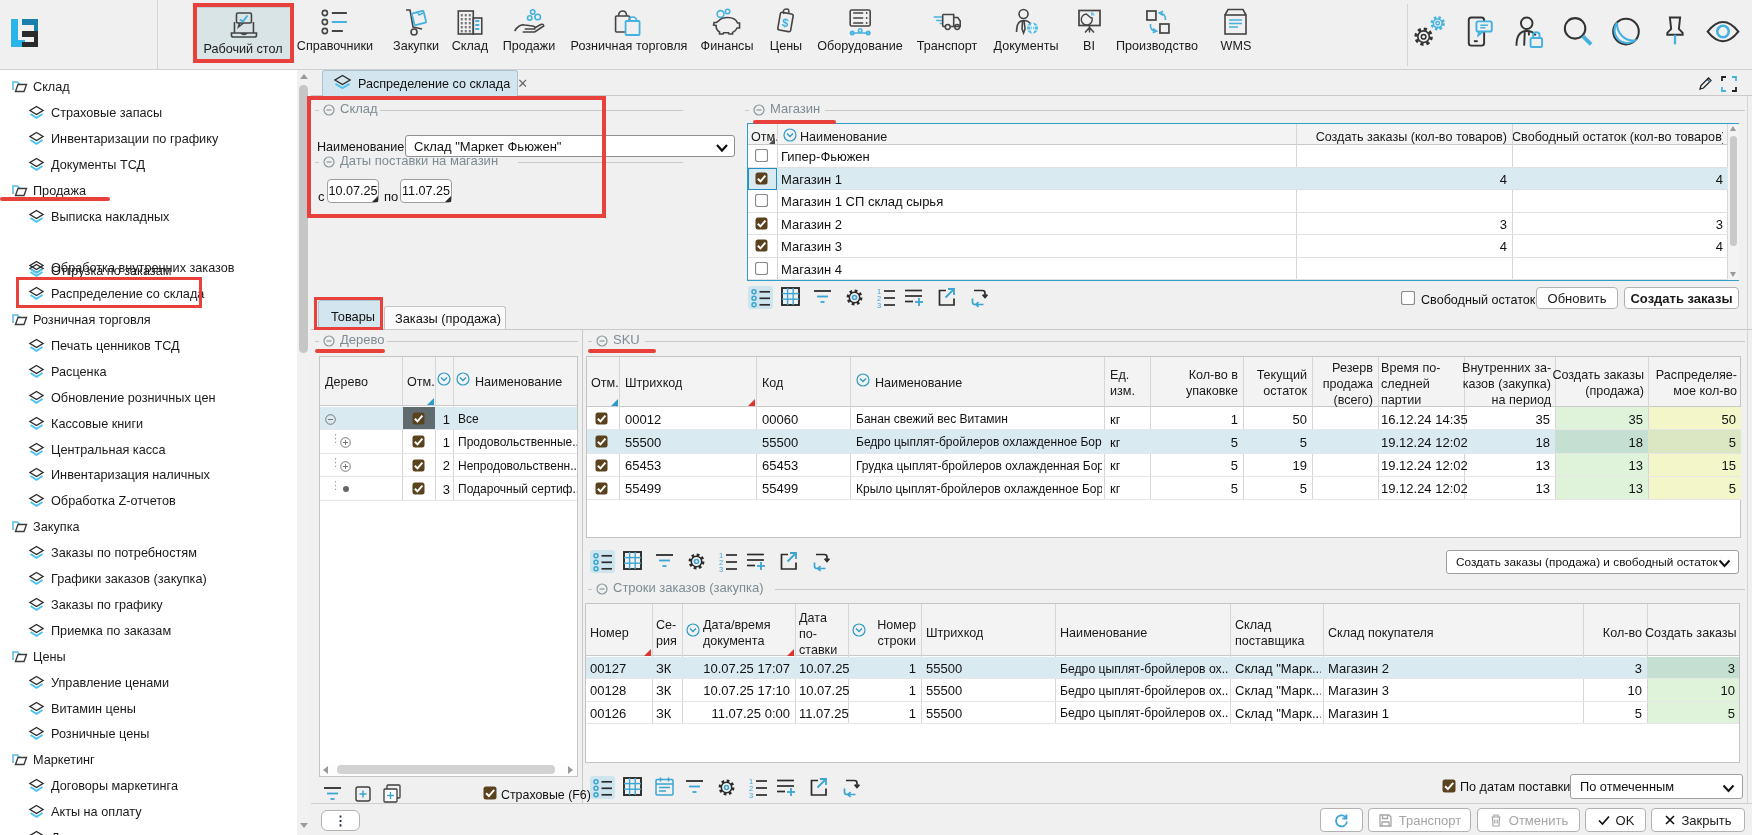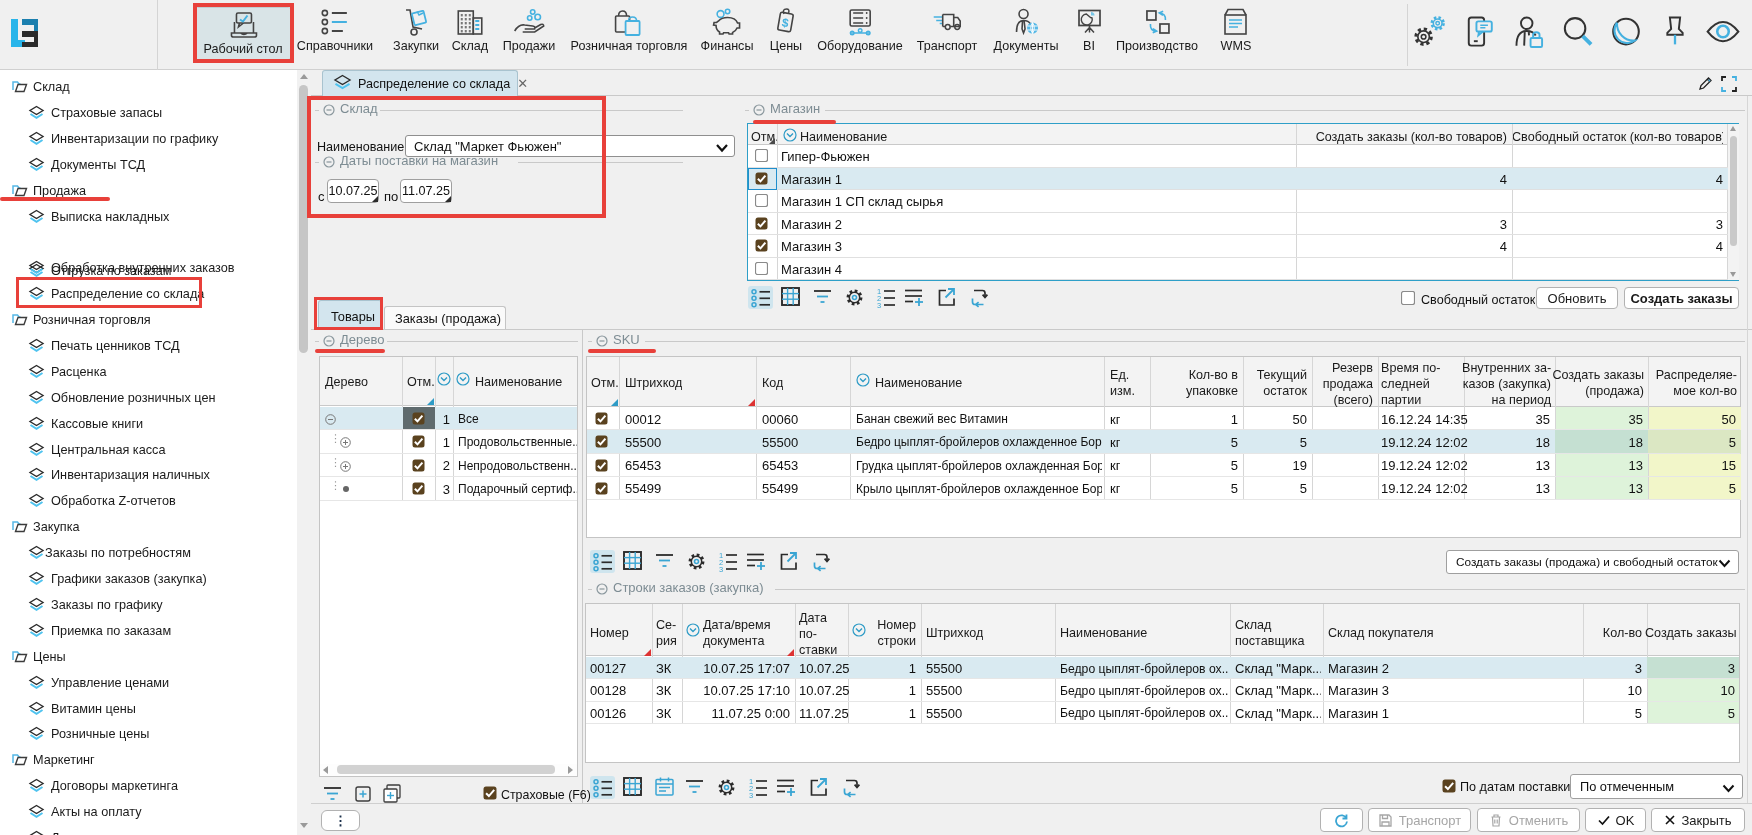--- a/index.html
+++ b/index.html
@@ -349,21 +349,21 @@
         <path d="M2 11 L2 3 L6.5 3 L8 5 L9.5 5" fill="none" stroke="#56b8e6" stroke-width="1.5"></path>
 <path d="M4.5 12.5 L7 5.5 L15.5 5.5 L13 12.5 Z" fill="none" stroke="#3c3c3c" stroke-width="1.4"></path>
       </svg></span>
     <span style="margin-left:5px;">Закупка</span>
   </div>
 <div class="side-item" style="top:542px;">
     <span style="margin-left:28px;margin-top:2px;"><svg width="17" height="16" viewBox="0 0 17 16" style="">
         <path d="M8.5 1.5 L15 5.5 L8.5 9.5 L2 5.5 Z" fill="none" stroke="#2b2b2b" stroke-width="1.4"></path>
 <path d="M2.5 9 L8.5 12.8 L14.5 9" fill="none" stroke="#4fc3ef" stroke-width="2"></path>
       </svg></span>
-    <span style="">Заказы по потребностям</span>
+    <span style="margin-left:6px;">Заказы по потребностям</span>
   </div>
 <div class="side-item" style="top:568px;text-align:center;">
     <span style="margin-left:28px;margin-top:2px;"><svg width="17" height="16" viewBox="0 0 17 16" style="">
         <path d="M8.5 1.5 L15 5.5 L8.5 9.5 L2 5.5 Z" fill="none" stroke="#2b2b2b" stroke-width="1.4"></path>
 <path d="M2.5 9 L8.5 12.8 L14.5 9" fill="none" stroke="#4fc3ef" stroke-width="2"></path>
       </svg></span>
     <span style="margin-left:6px;">Графики заказов (закупка)</span>
   </div>
 <div class="side-item" style="top:594px;">
     <span style="margin-left:28px;margin-top:2px;"><svg width="17" height="16" viewBox="0 0 17 16" style="">

